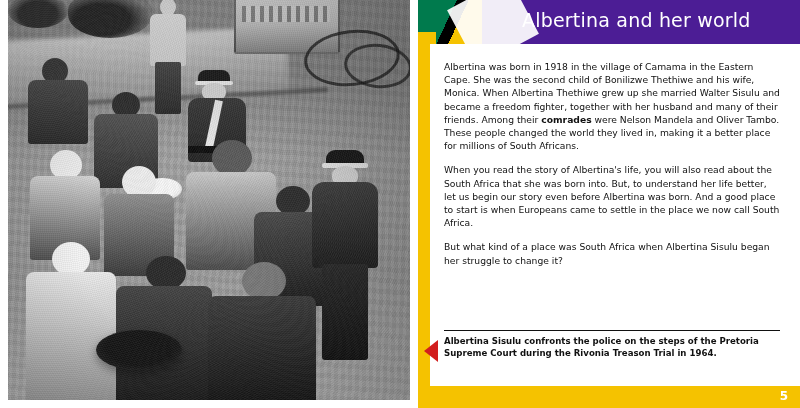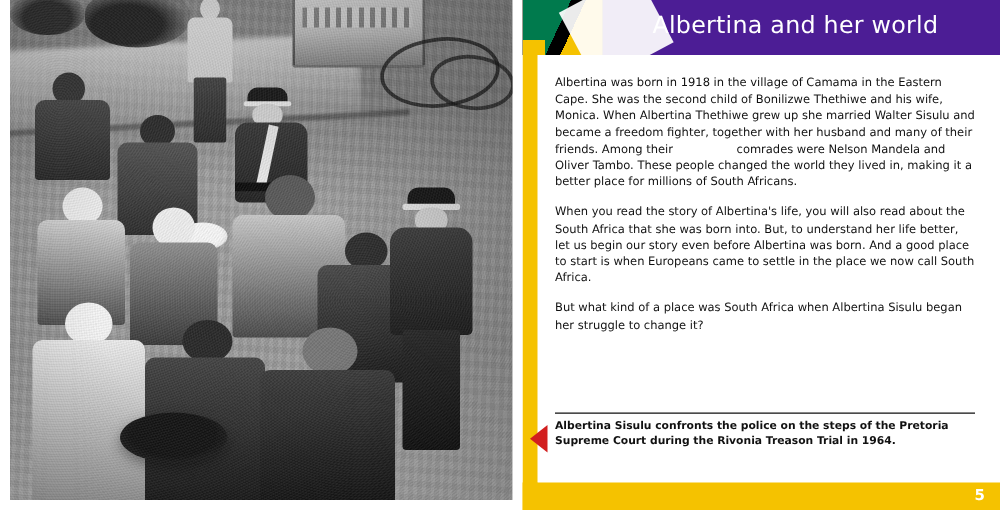--- a/index.html
+++ b/index.html
@@ -282,21 +282,21 @@
 
   
   .body-text {
     position: absolute; left: 26px; top: 60px; width: 336px;
     font-size: 9.2px;
     line-height: 13.2px;
     color: #111111;
     font-family: "DejaVu Sans", sans-serif;
   }
   .body-text p { margin-bottom: 11px; }
-  .body-text b { font-weight: normal; margin-left: 48px; }
+  .body-text b { font-weight: bold; }
 
   
   .caption-wrap {
     position: absolute; left: 26px; top: 330px; width: 340px;
   }
   .caption-rule {
     width: 336px; height: 1px; background: #111; margin-bottom: 5px;
   }
   .caption-text {
     font-size: 8.6px; line-height: 11.6px; font-weight: bold; color: #111;

